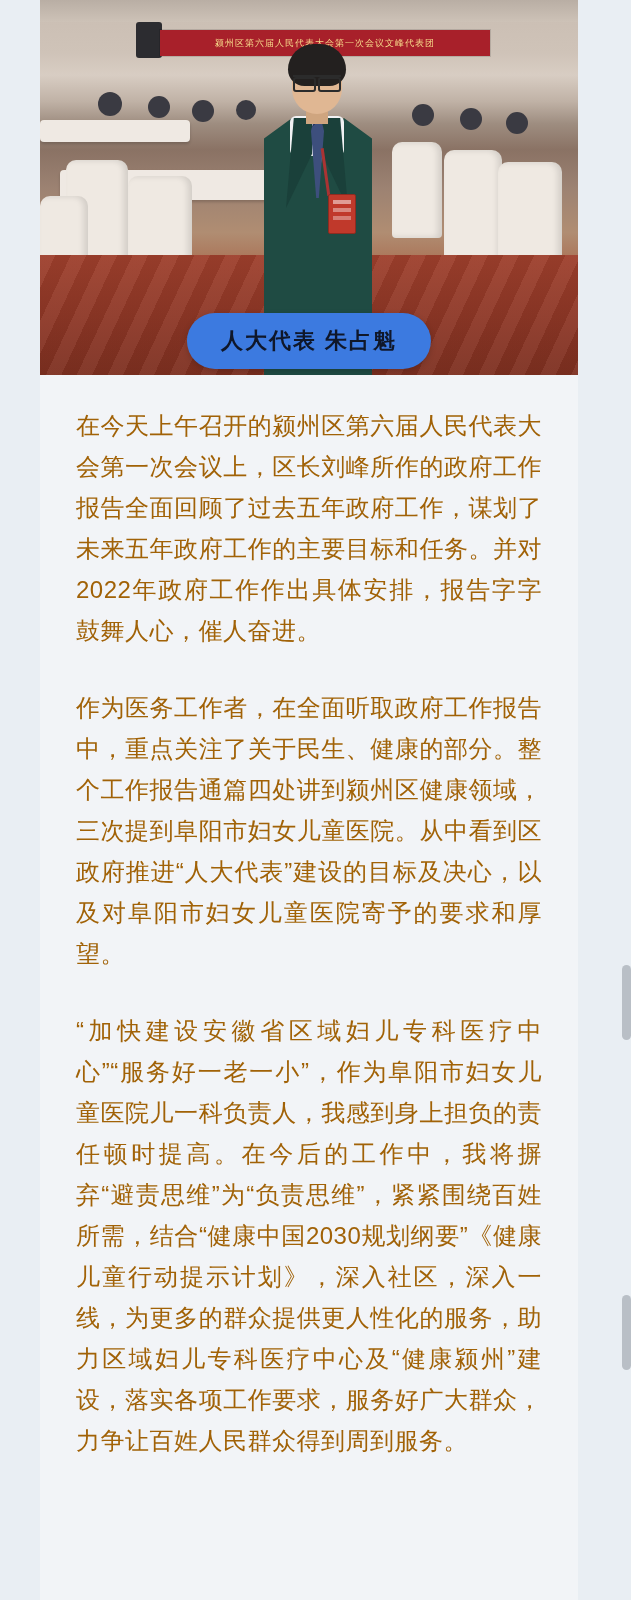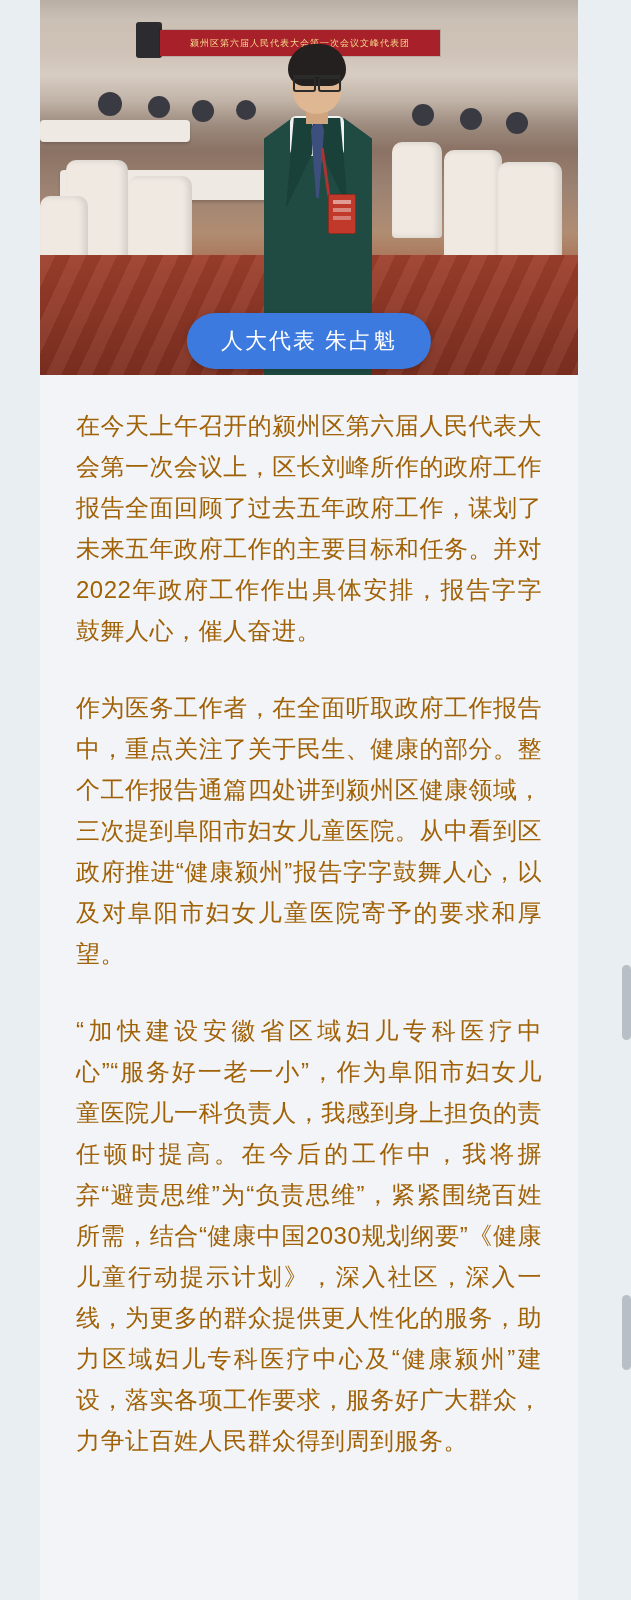--- a/index.html
+++ b/index.html
@@ -36,21 +36,21 @@
     inset: 0;
     background:
       
       linear-gradient(to bottom, #c9bdb2 0%, #cfc3b8 14%, #d8cdc3 20%, #c0b2a6 27%, #9e8d80 33%, #8a7264 40%, #9c8272 50%, #b08d72 62%, #a8674a 74%, #8e4a34 86%, #7a3c2a 100%);
   }
   
   .banner {
     position: absolute;
     left: 120px;
     top: 30px;
-    width: 280px;
+    width: 330px;
     height: 26px;
     background: #a8202a;
     box-shadow: 0 0 0 1px rgba(0,0,0,.12);
     overflow: hidden;
   }
   .banner-text {
     color: #f6d98a;
     font-size: 9px;
     line-height: 26px;
     text-align: center;
@@ -157,23 +157,23 @@
     position:absolute; left:62px; top:104px; width:3px; height:48px;
     background:#a33; transform: rotate(-8deg);
   }
   
   .name-pill {
     position: absolute;
     left: 50%;
     transform: translateX(-50%);
     bottom: 6px;
     background: #3c7ae0;
-    color: #ffffff;
+    color: #0f172a;
     font-size: 22px;
-    font-weight: normal;
+    font-weight: bold;
     letter-spacing: 2px;
     padding: 13px 34px;
     border-radius: 30px;
     white-space: nowrap;
     box-shadow: 0 2px 6px rgba(0,0,0,.18);
   }
   
   .article {
     padding: 30px 36px 40px 36px;
   }
@@ -245,19 +245,19 @@
         <div class="lanyard"></div>
         <div class="badge"></div>
       </div>
     </div>
 
     <div class="name-pill">人大代表 朱占魁</div>
   </div>
 
   <div class="article">
     <p class="para">在今天上午召开的颍州区第六届人民代表大会第一次会议上，区长刘峰所作的政府工作报告全面回顾了过去五年政府工作，谋划了未来五年政府工作的主要目标和任务。并对2022年政府工作作出具体安排，报告字字鼓舞人心，催人奋进。</p>
-    <p class="para">作为医务工作者，在全面听取政府工作报告中，重点关注了关于民生、健康的部分。整个工作报告通篇四处讲到颍州区健康领域，三次提到阜阳市妇女儿童医院。从中看到区政府推进“健康颍州”报告字字鼓舞人心，以及对阜阳市妇女儿童医院寄予的要求和厚望。</p>
+    <p class="para">作为医务工作者，在全面听取政府工作报告中，重点关注了关于民生、健康的部分。整个工作报告通篇四处讲到颍州区健康领域，三次提到阜阳市妇女儿童医院。从中看到区政府推进“人大代表”建设的目标及决心，以及对阜阳市妇女儿童医院寄予的要求和厚望。</p>
     <p class="para">“加快建设安徽省区域妇儿专科医疗中心”“服务好一老一小”，作为阜阳市妇女儿童医院儿一科负责人，我感到身上担负的责任顿时提高。在今后的工作中，我将摒弃“避责思维”为“负责思维”，紧紧围绕百姓所需，结合“健康中国2030规划纲要”《健康儿童行动提示计划》，深入社区，深入一线，为更多的群众提供更人性化的服务，助力区域妇儿专科医疗中心及“健康颍州”建设，落实各项工作要求，服务好广大群众，力争让百姓人民群众得到周到服务。</p>
   </div>
 </div>
 
 <div class="scroll-hint sh1"></div>
 <div class="scroll-hint sh2"></div>
 
 </body></html>

